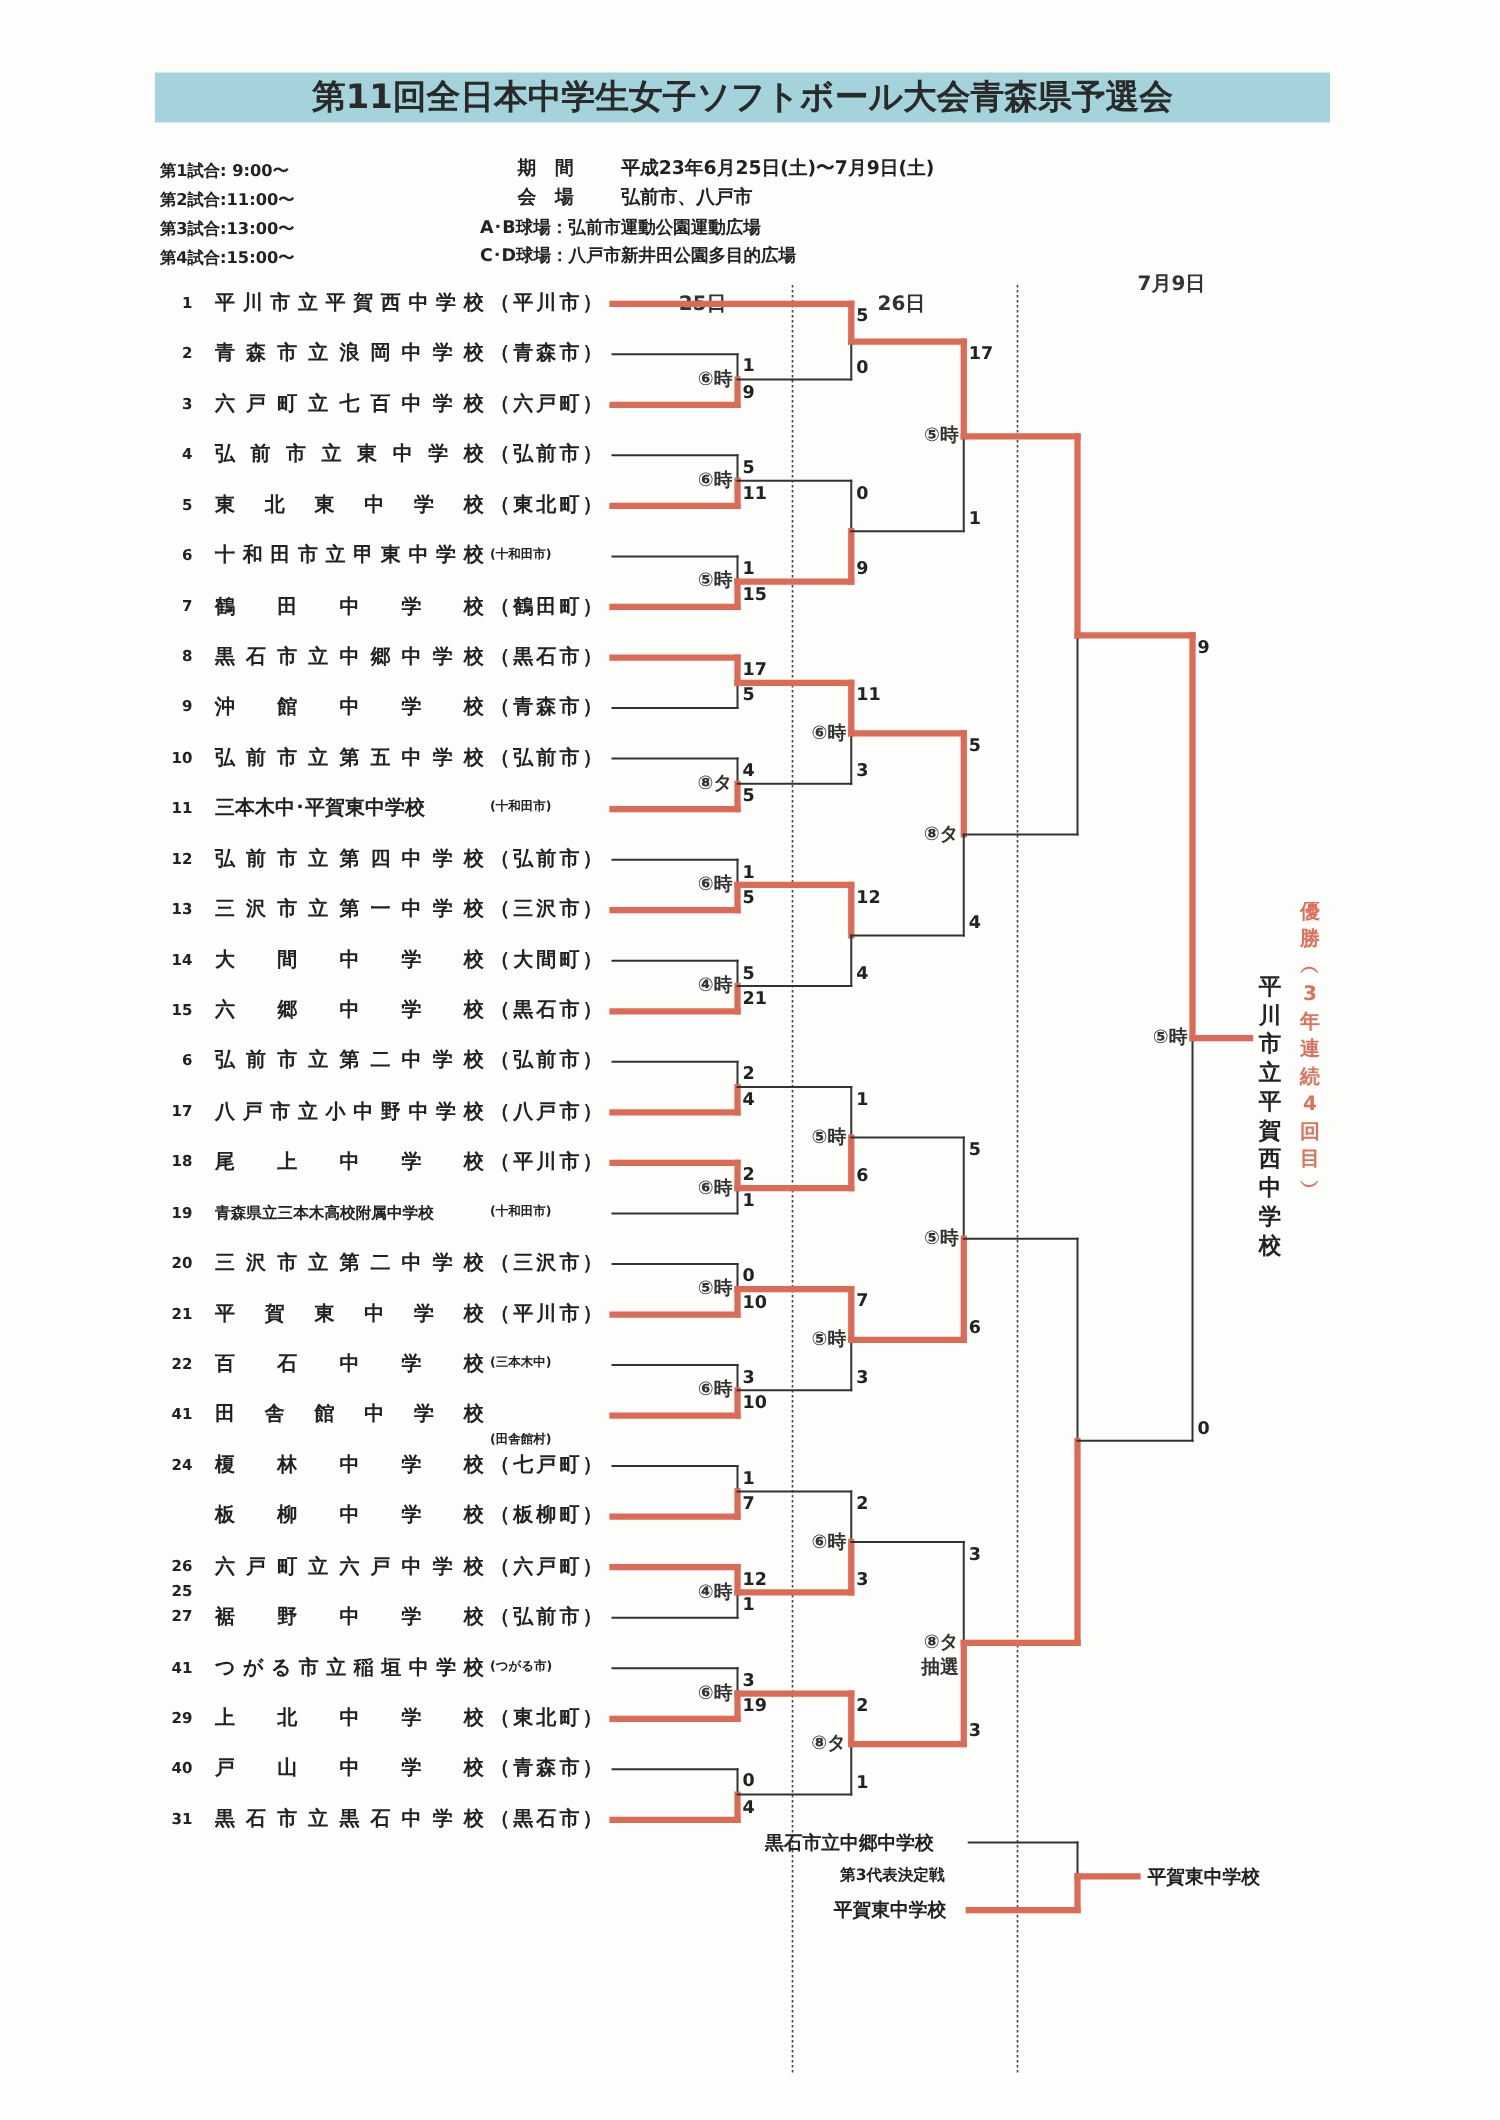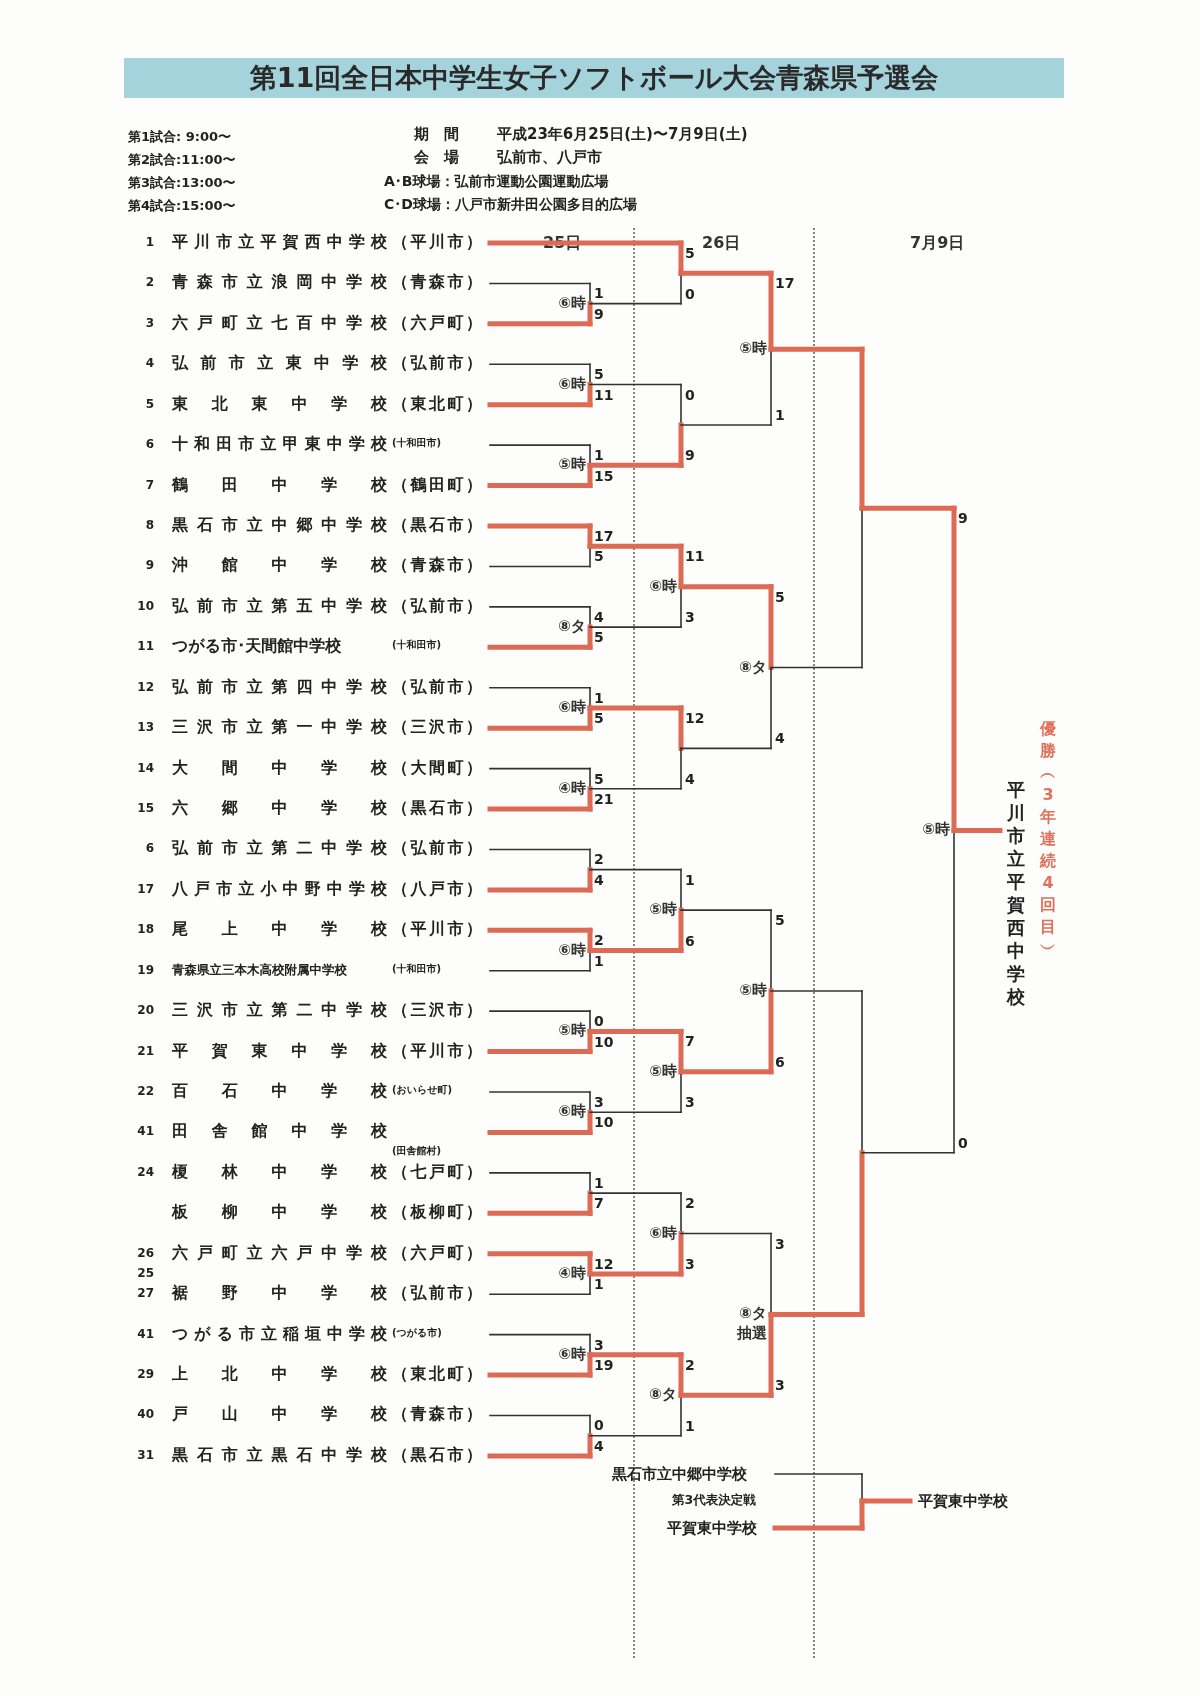--- a/index.html
+++ b/index.html
@@ -44,21 +44,21 @@
 
 <div class="info-label" style="left:414px; top:125px">期　間</div>
 <div class="info-val" style="left:497px; top:125px">平成23年6月25日(土)〜7月9日(土)</div>
 <div class="info-label" style="left:414px; top:148px">会　場</div>
 <div class="info-val" style="left:497px; top:148px">弘前市、八戸市</div>
 <div class="venue" style="top:173px">A･B球場：弘前市運動公園運動広場</div>
 <div class="venue" style="top:196px">C･D球場：八戸市新井田公園多目的広場</div>
 
 <div class="day" style="left:543px; top:233px">25日</div>
 <div class="day" style="left:702px; top:233px">26日</div>
-<div class="day" style="left:910px; top:233px">7月9日</div>
+<div class="day" style="left:910px; top:217px">7月9日</div>
 
 <div id="teams-layer">
     <div class="team-num" style="top: 235px;">1</div>
     <div class="team-name" style="top: 232px;">
       <span>平</span>
       <span>川</span>
       <span>市</span>
       <span>立</span>
       <span>平</span>
       <span>賀</span>
@@ -222,21 +222,21 @@
       <span>校</span>
     </div>
     <div class="team-city" style="top: 595.87px;">
       <span>（</span>
       <span>弘</span>
       <span>前</span>
       <span>市</span>
       <span>）</span>
     </div>
     <div class="team-num" style="top: 639.3px;">11</div>
-    <div class="team-name tight" style="top: 636.3px;">つがる市･天間館中学校</div>
+    <div class="team-name tight" style="top: 636.3px;">三本木中･平賀東中学校</div>
     <div class="team-city small" style="top: 638.3px; justify-content: flex-start;">(十和田市)</div>
     <div class="team-num" style="top: 679.73px;">12</div>
     <div class="team-name" style="top: 676.73px;">
       <span>弘</span>
       <span>前</span>
       <span>市</span>
       <span>立</span>
       <span>第</span>
       <span>四</span>
       <span>中</span>
@@ -392,21 +392,21 @@
       <span>）</span>
     </div>
     <div class="team-num" style="top: 1084.03px;">22</div>
     <div class="team-name" style="top: 1081.03px;">
       <span>百</span>
       <span>石</span>
       <span>中</span>
       <span>学</span>
       <span>校</span>
     </div>
-    <div class="team-city small" style="top: 1083.03px; justify-content: flex-start;">(おいらせ町)</div>
+    <div class="team-city small" style="top: 1083.03px; justify-content: flex-start;">(三本木中)</div>
     <div class="team-num" style="top: 1124.46px;">41</div>
     <div class="team-name" style="top: 1121.46px;">
       <span>田</span>
       <span>舎</span>
       <span>館</span>
       <span>中</span>
       <span>学</span>
       <span>校</span>
     </div>
     <div class="team-city small" style="top: 1144px; justify-content: flex-start;">(田舎館村)</div>

